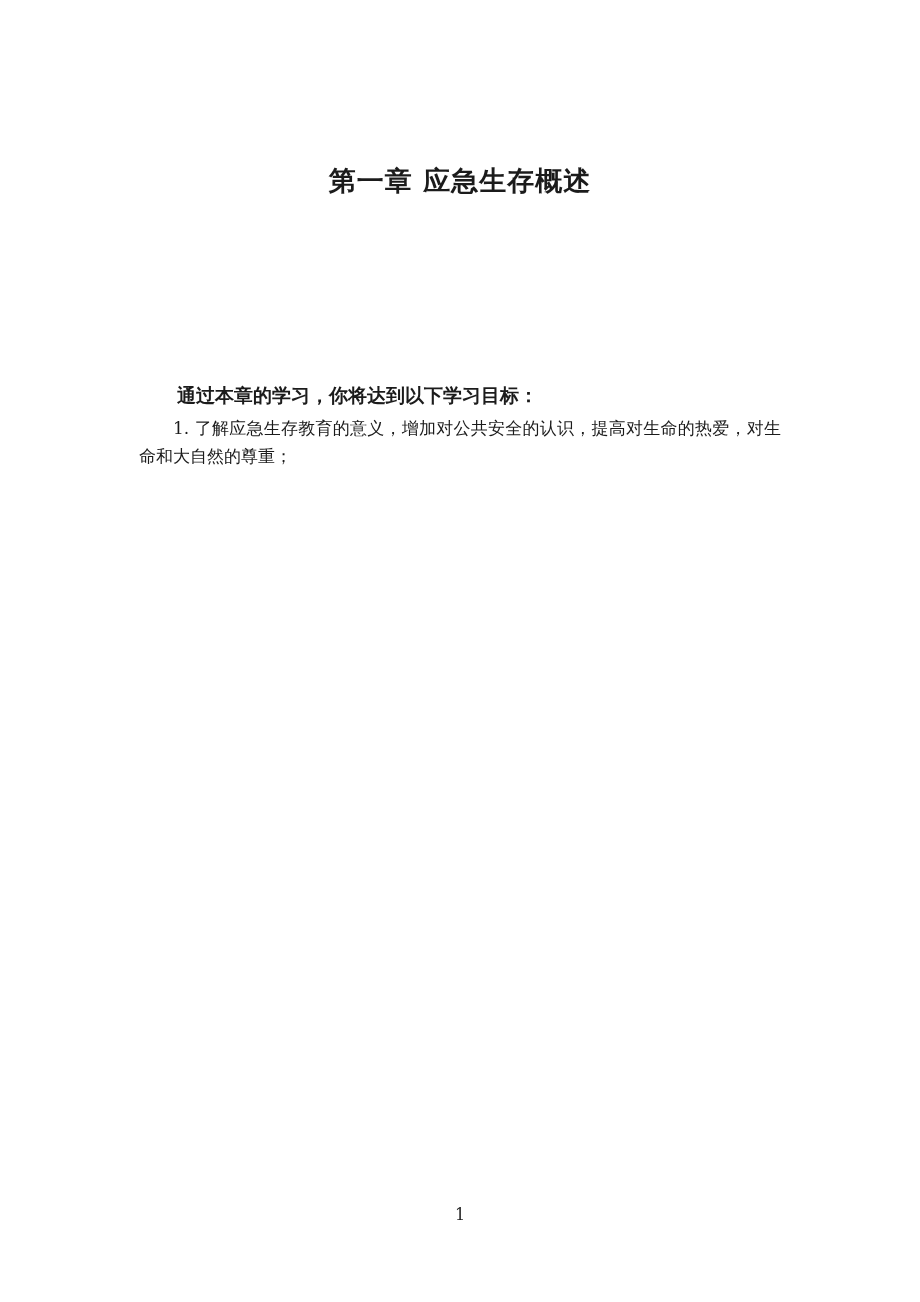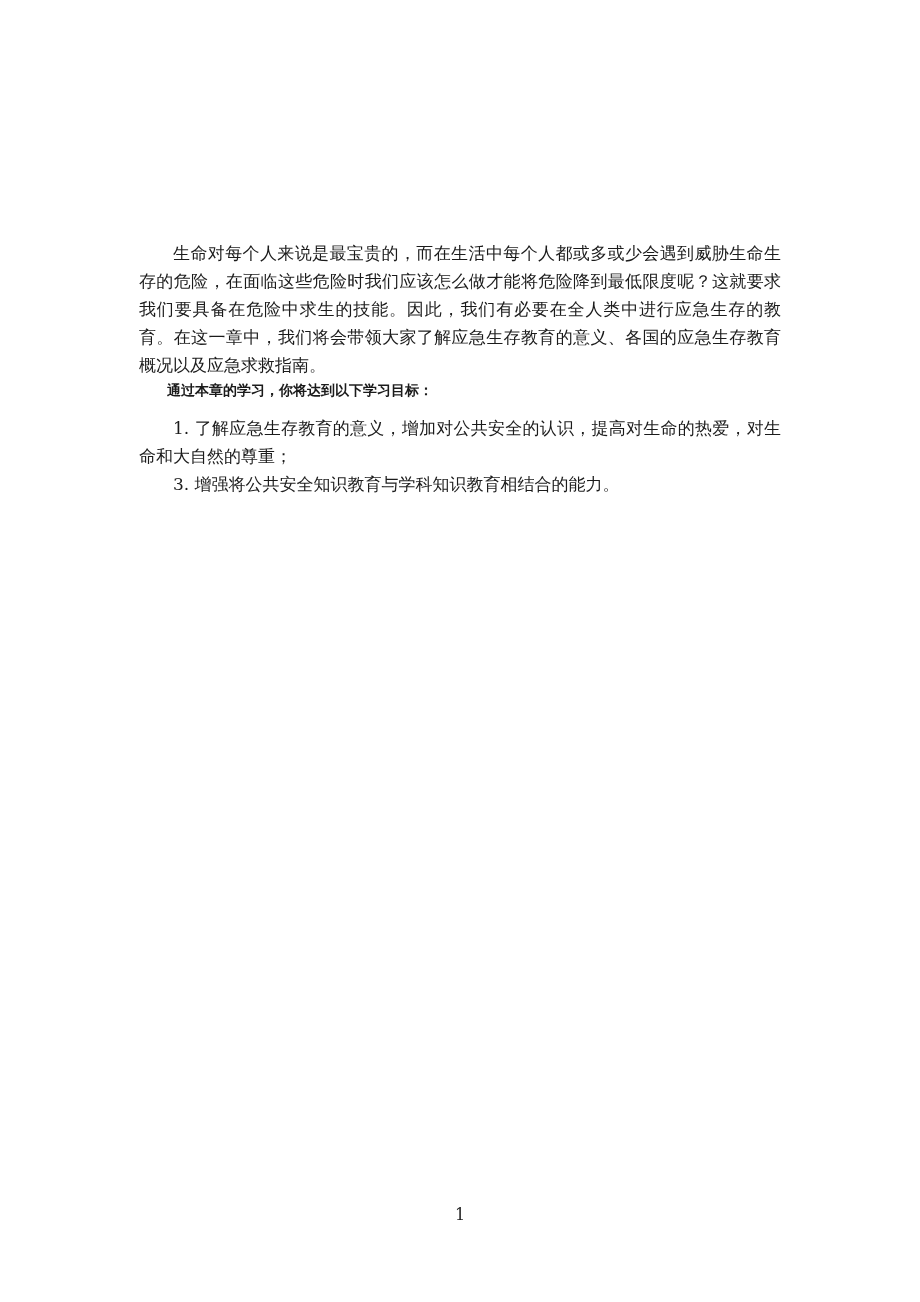--- a/index.html
+++ b/index.html
@@ -37,21 +37,21 @@
     text-align: justify;
     text-indent: 2em;
   }
   .objectives-heading {
     position: absolute;
     top: 362px;
     left: 139px;
     width: 642px;
     font-family: "DejaVu Sans", "Liberation Sans", sans-serif;
     font-weight: bold;
-    font-size: 14px;
+    font-size: 19px;
     line-height: 28px;
     text-indent: 2em;
   }
   .objectives {
     position: absolute;
     top: 414px;
     left: 139px;
     width: 642px;
     font-size: 17px;
     line-height: 28px;
@@ -68,25 +68,24 @@
     text-align: center;
     font-size: 16px;
     line-height: 22px;
   }
 </style>
 </head>
 <body>
 
 <div class="page">
 
+  <h1 class="chapter-title">第一章 应急生存概述</h1>
 
-  <p class="intro-paragraph">生命对每个人来说是最宝贵的，而在生活中每个人都或多或少会遇到威胁生命生存的危险，在面临这些危险时我们应该怎么做才能将危险降到最低限度呢？这就要求我们要具备在危险中求生的技能。因此，我们有必要在全人类中进行应急生存的教育。在这一章中，我们将会带领大家了解应急生存教育的意义、各国的应急生存教育概况以及应急求救指南。</p>
 
   <p class="objectives-heading">通过本章的学习，你将达到以下学习目标：</p>
 
   <div class="objectives">
     <div class="objective">1. 了解应急生存教育的意义，增加对公共安全的认识，提高对生命的热爱，对生命和大自然的尊重；</div>
-    <div class="objective">3. 增强将公共安全知识教育与学科知识教育相结合的能力。</div>
   </div>
 
   <div class="page-number">1</div>
 
 </div>
 
 </body></html>

